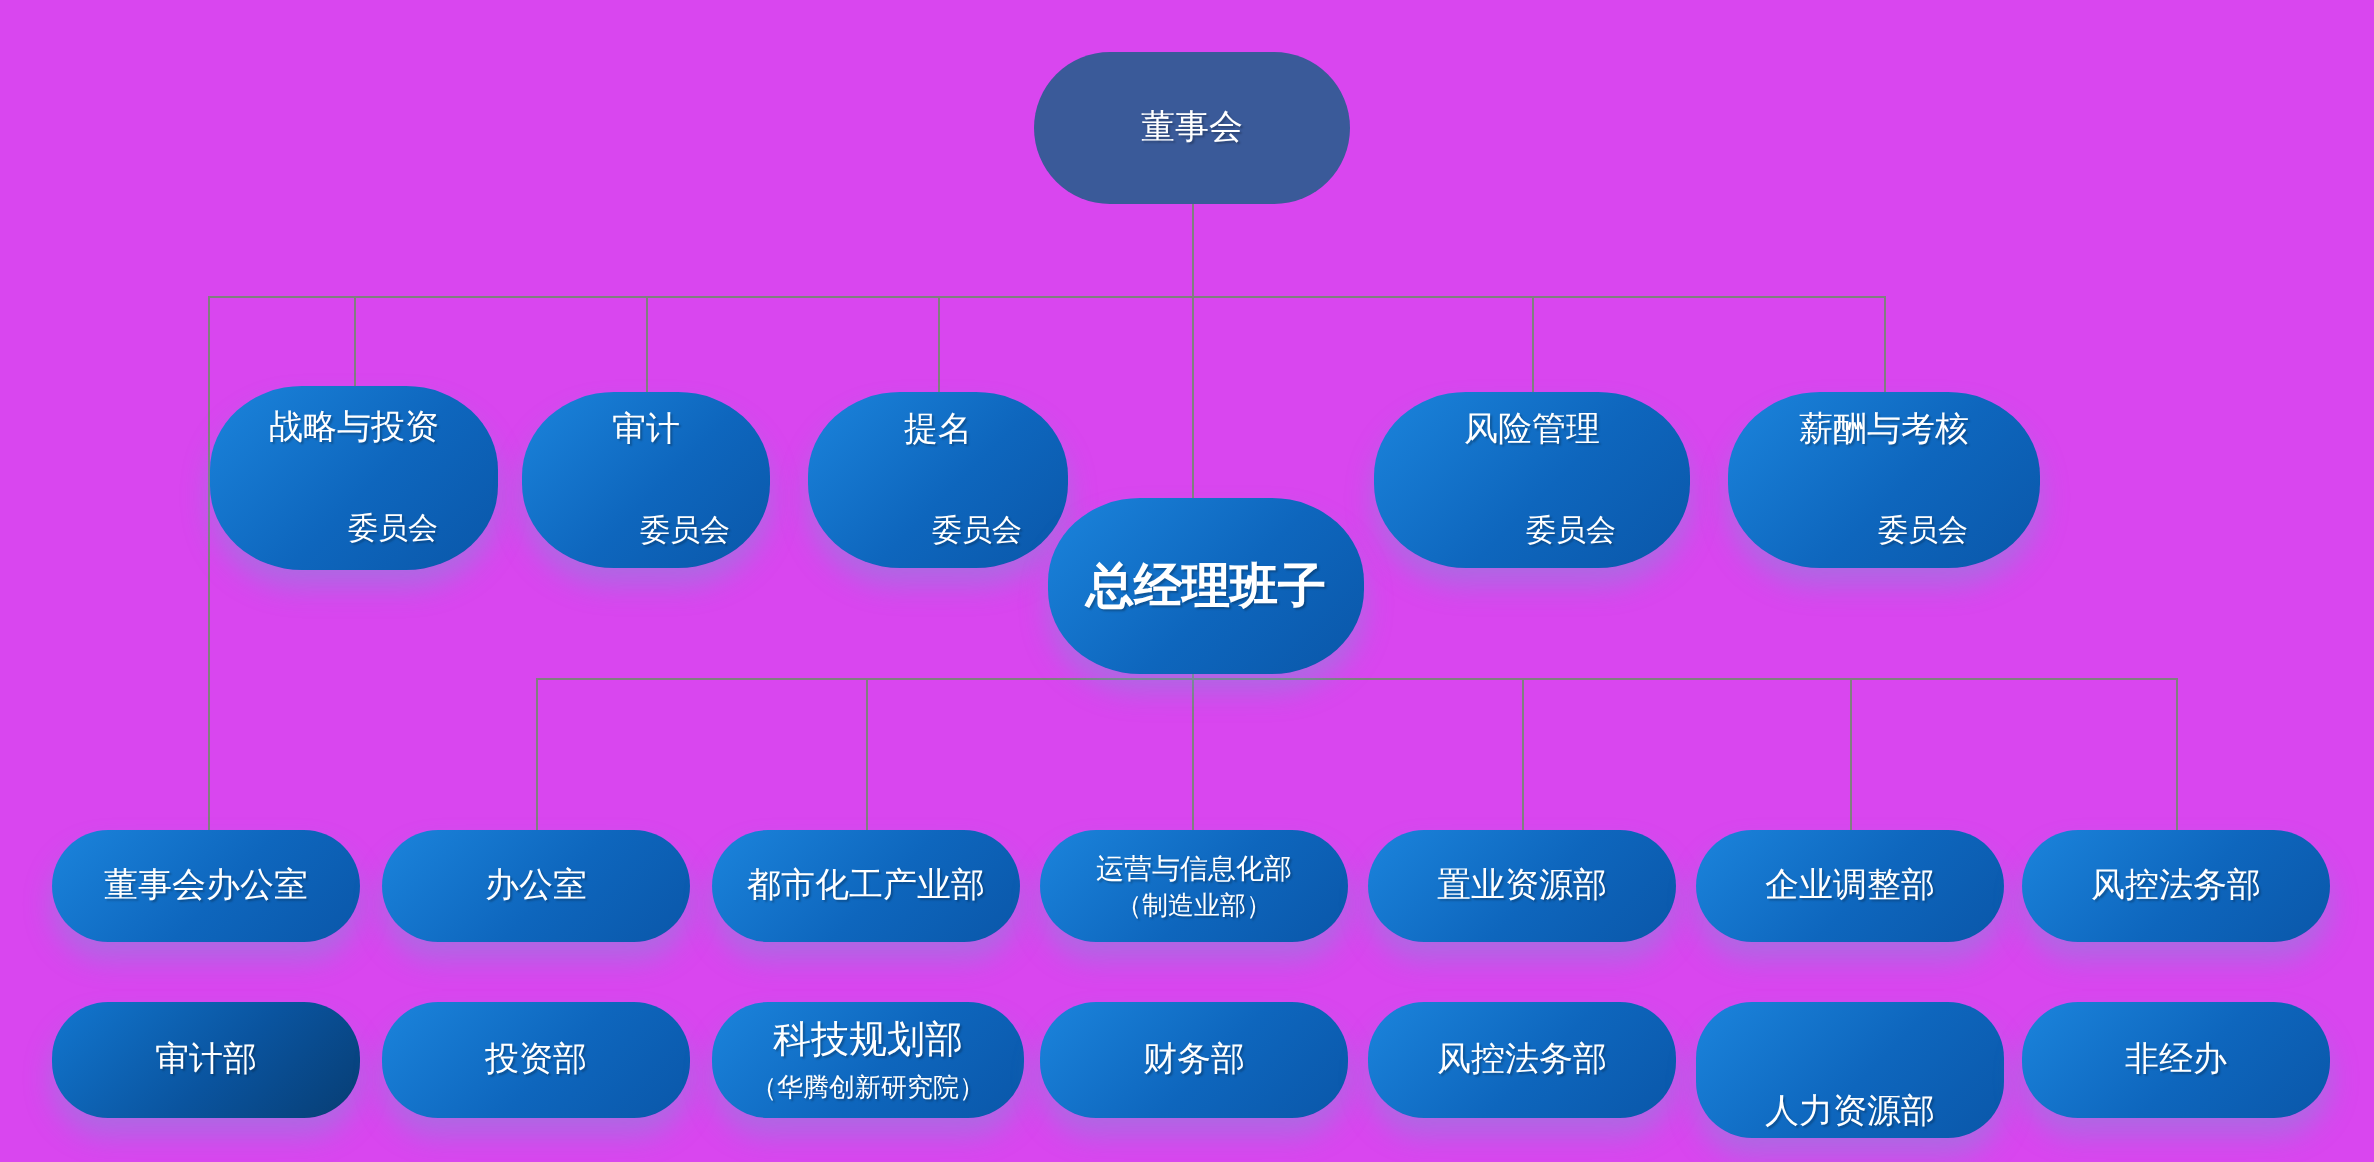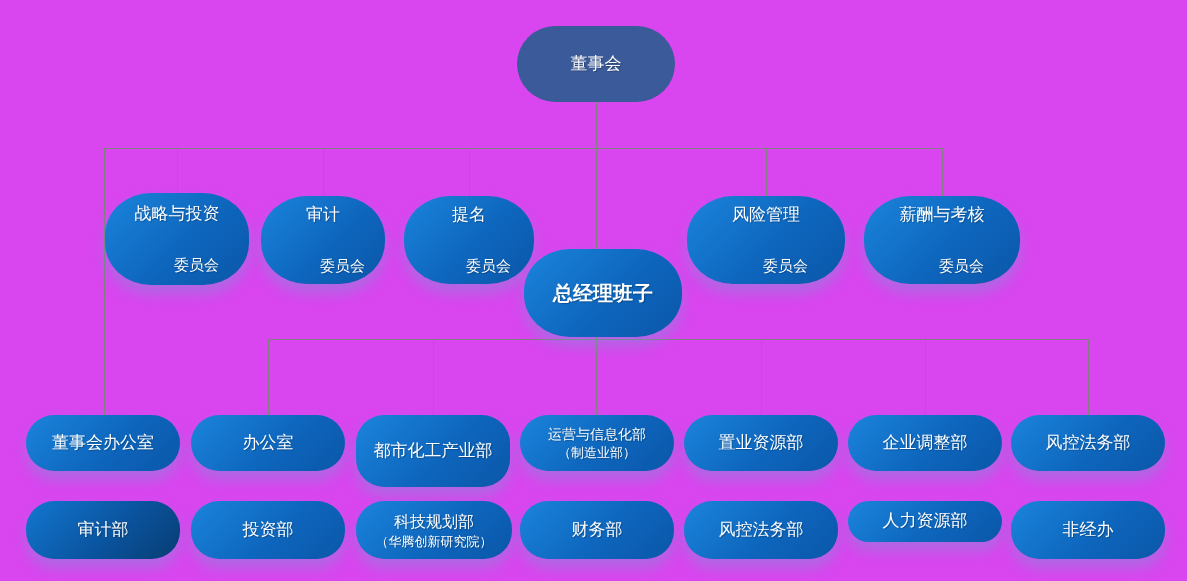--- a/index.html
+++ b/index.html
@@ -48,21 +48,21 @@
     box-shadow: none;
   }
   
   .node.blue {
     background: linear-gradient(135deg, #1b84dc 0%, #0e66bd 55%, #0a57a9 100%);
   }
   .node.committee { border-radius: 46px / 42px; gap: 28px; }
   .node.gm {
     border-radius: 46px / 42px;
     font-weight: bold;
-    font-size: 20px;
+    font-size: 24px;
   }
   .node.dept { border-radius: 28px; }
   
   .node.dark {
     background: linear-gradient(135deg, #1277d0 0%, #0a549f 55%, #073d73 100%);
   }
 </style>
 </head>
 <body>
 
@@ -113,21 +113,21 @@
   <div class="node blue gm" style="left:524px; top:249px; width:158px; height:88px;">
     <span>总经理班子</span>
   </div>
 
   <div class="node blue dept" style="left:26px; top:415px; width:154px; height:56px;">
     <span class="l1">董事会办公室</span>
   </div>
   <div class="node blue dept" style="left:191px; top:415px; width:154px; height:56px;">
     <span class="l1">办公室</span>
   </div>
-  <div class="node blue dept" style="left:356px; top:415px; width:154px; height:72px;">
+  <div class="node blue dept" style="left:356px; top:415px; width:154px; height:56px;">
     <span class="l1">都市化工产业部</span>
   </div>
   <div class="node blue dept" style="left:520px; top:415px; width:154px; height:56px;">
     <span class="l1" style="font-size:14px;">运营与信息化部</span>
     <span class="sub">（制造业部）</span>
   </div>
   <div class="node blue dept" style="left:684px; top:415px; width:154px; height:56px;">
     <span class="l1">置业资源部</span>
   </div>
   <div class="node blue dept" style="left:848px; top:415px; width:154px; height:56px;">
@@ -137,29 +137,29 @@
     <span class="l1">风控法务部</span>
   </div>
 
   <div class="node dark dept" style="left:26px; top:501px; width:154px; height:58px;">
     <span class="l1">审计部</span>
   </div>
   <div class="node blue dept" style="left:191px; top:501px; width:154px; height:58px;">
     <span class="l1">投资部</span>
   </div>
   <div class="node blue dept" style="left:356px; top:501px; width:156px; height:58px;">
-    <span class="l1" style="font-size:16px;">科技规划部</span>
+    <span class="l1" style="font-size:19px;">科技规划部</span>
     <span class="sub">（华腾创新研究院）</span>
   </div>
   <div class="node blue dept" style="left:520px; top:501px; width:154px; height:58px;">
     <span class="l1">财务部</span>
   </div>
   <div class="node blue dept" style="left:684px; top:501px; width:154px; height:58px;">
     <span class="l1">风控法务部</span>
   </div>
-  <div class="node blue dept" style="left:848px; top:501px; width:154px; height:41px;">
+  <div class="node blue dept" style="left:848px; top:501px; width:154px; height:68px;justify-content:flex-end;">
     <span class="l1">人力资源部</span>
   </div>
   <div class="node blue dept" style="left:1011px; top:501px; width:154px; height:58px;">
     <span class="l1">非经办</span>
   </div>
 
 </div>
 
 </body></html>

